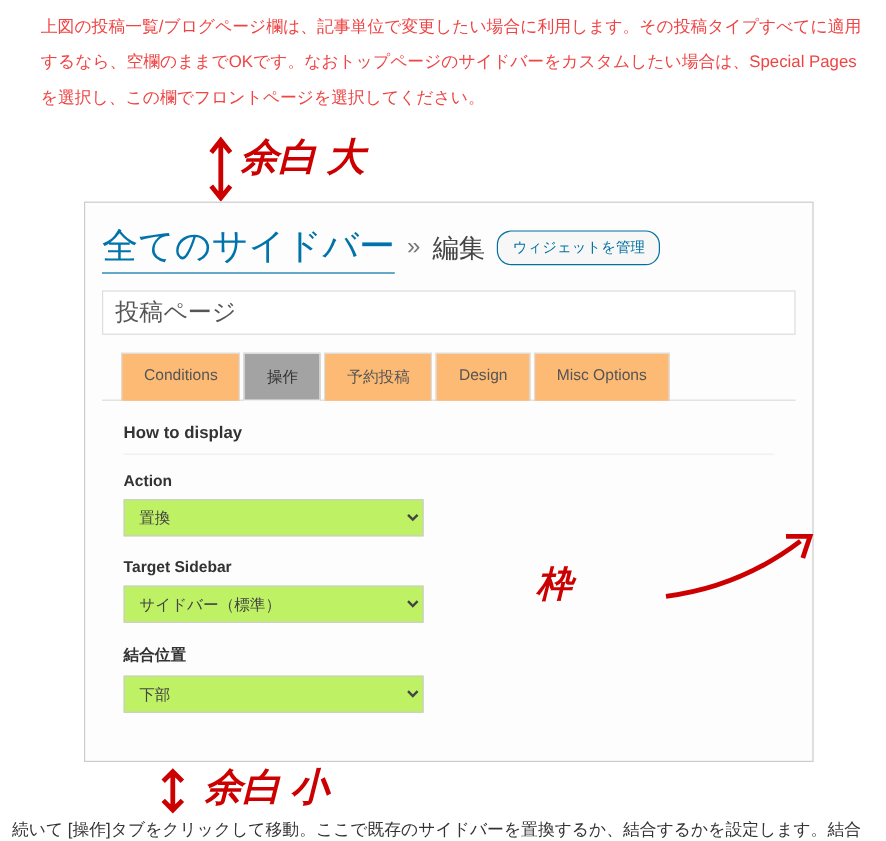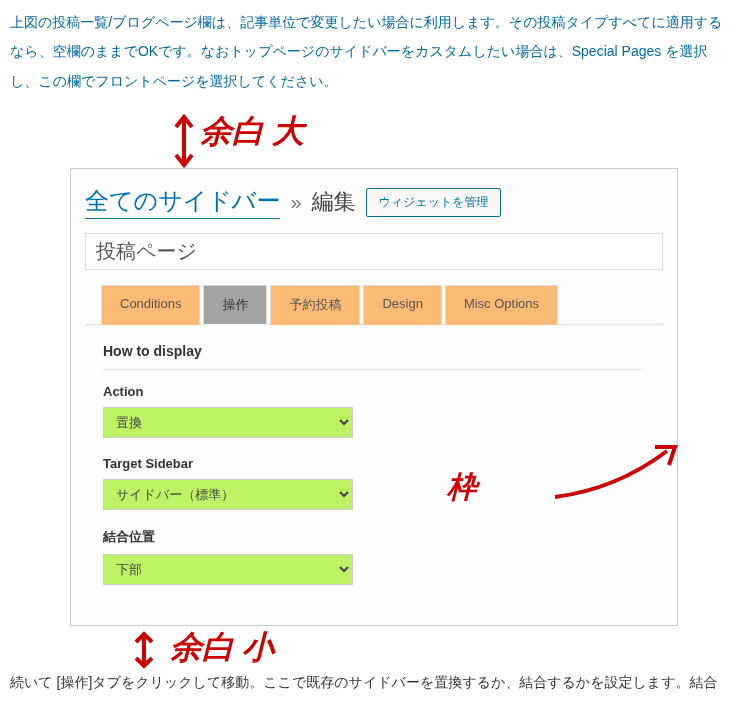--- a/index.html
+++ b/index.html
@@ -6,22 +6,23 @@
     body {
       width: 738px;
       font-family: -apple-system, BlinkMacSystemFont, "Segoe UI", "Hiragino Sans", "Hiragino Kaku Gothic ProN", Meiryo, sans-serif;
       font-size: 14px;
       color: #333;
       background: #fff;
       padding: 8px 10px;
     }
     .intro-text {
       line-height: 2.1;
-      color: #0369a1;
+      color: #ef4444;
       margin-bottom: 12px;
+      margin-left: 24px;
     }
     .annotation-top {
       position: relative;
       height: 60px;
       text-align: center;
     }
     .annotation-top .arrow-vertical {
       position: absolute;
       left: 160px;
       top: 5px;
@@ -45,41 +46,41 @@
       position: relative;
     }
     .breadcrumb-row {
       display: flex;
       align-items: center;
       gap: 10px;
       margin-bottom: 14px;
     }
     .breadcrumb-link {
       color: #0073aa;
-      font-size: 24px;
+      font-size: 30px;
       text-decoration: none;
       border-bottom: 1px solid #0073aa;
       padding-bottom: 1px;
     }
     .breadcrumb-sep {
       color: #777;
       font-size: 20px;
     }
     .breadcrumb-current {
       color: #444;
       font-size: 22px;
     }
     .widget-btn {
       border: 1px solid #0071a1;
       background: #f7f7f7;
       color: #0071a1;
       padding: 5px 12px;
       font-size: 12px;
       cursor: pointer;
-      border-radius: 2px;
+      border-radius: 12px;
     }
     .title-input {
       margin: 0 0 14px 0;
     }
     .title-input input {
       width: 100%;
       font-size: 20px;
       padding: 6px 10px;
       border: 1px solid #ddd;
       color: #555;

